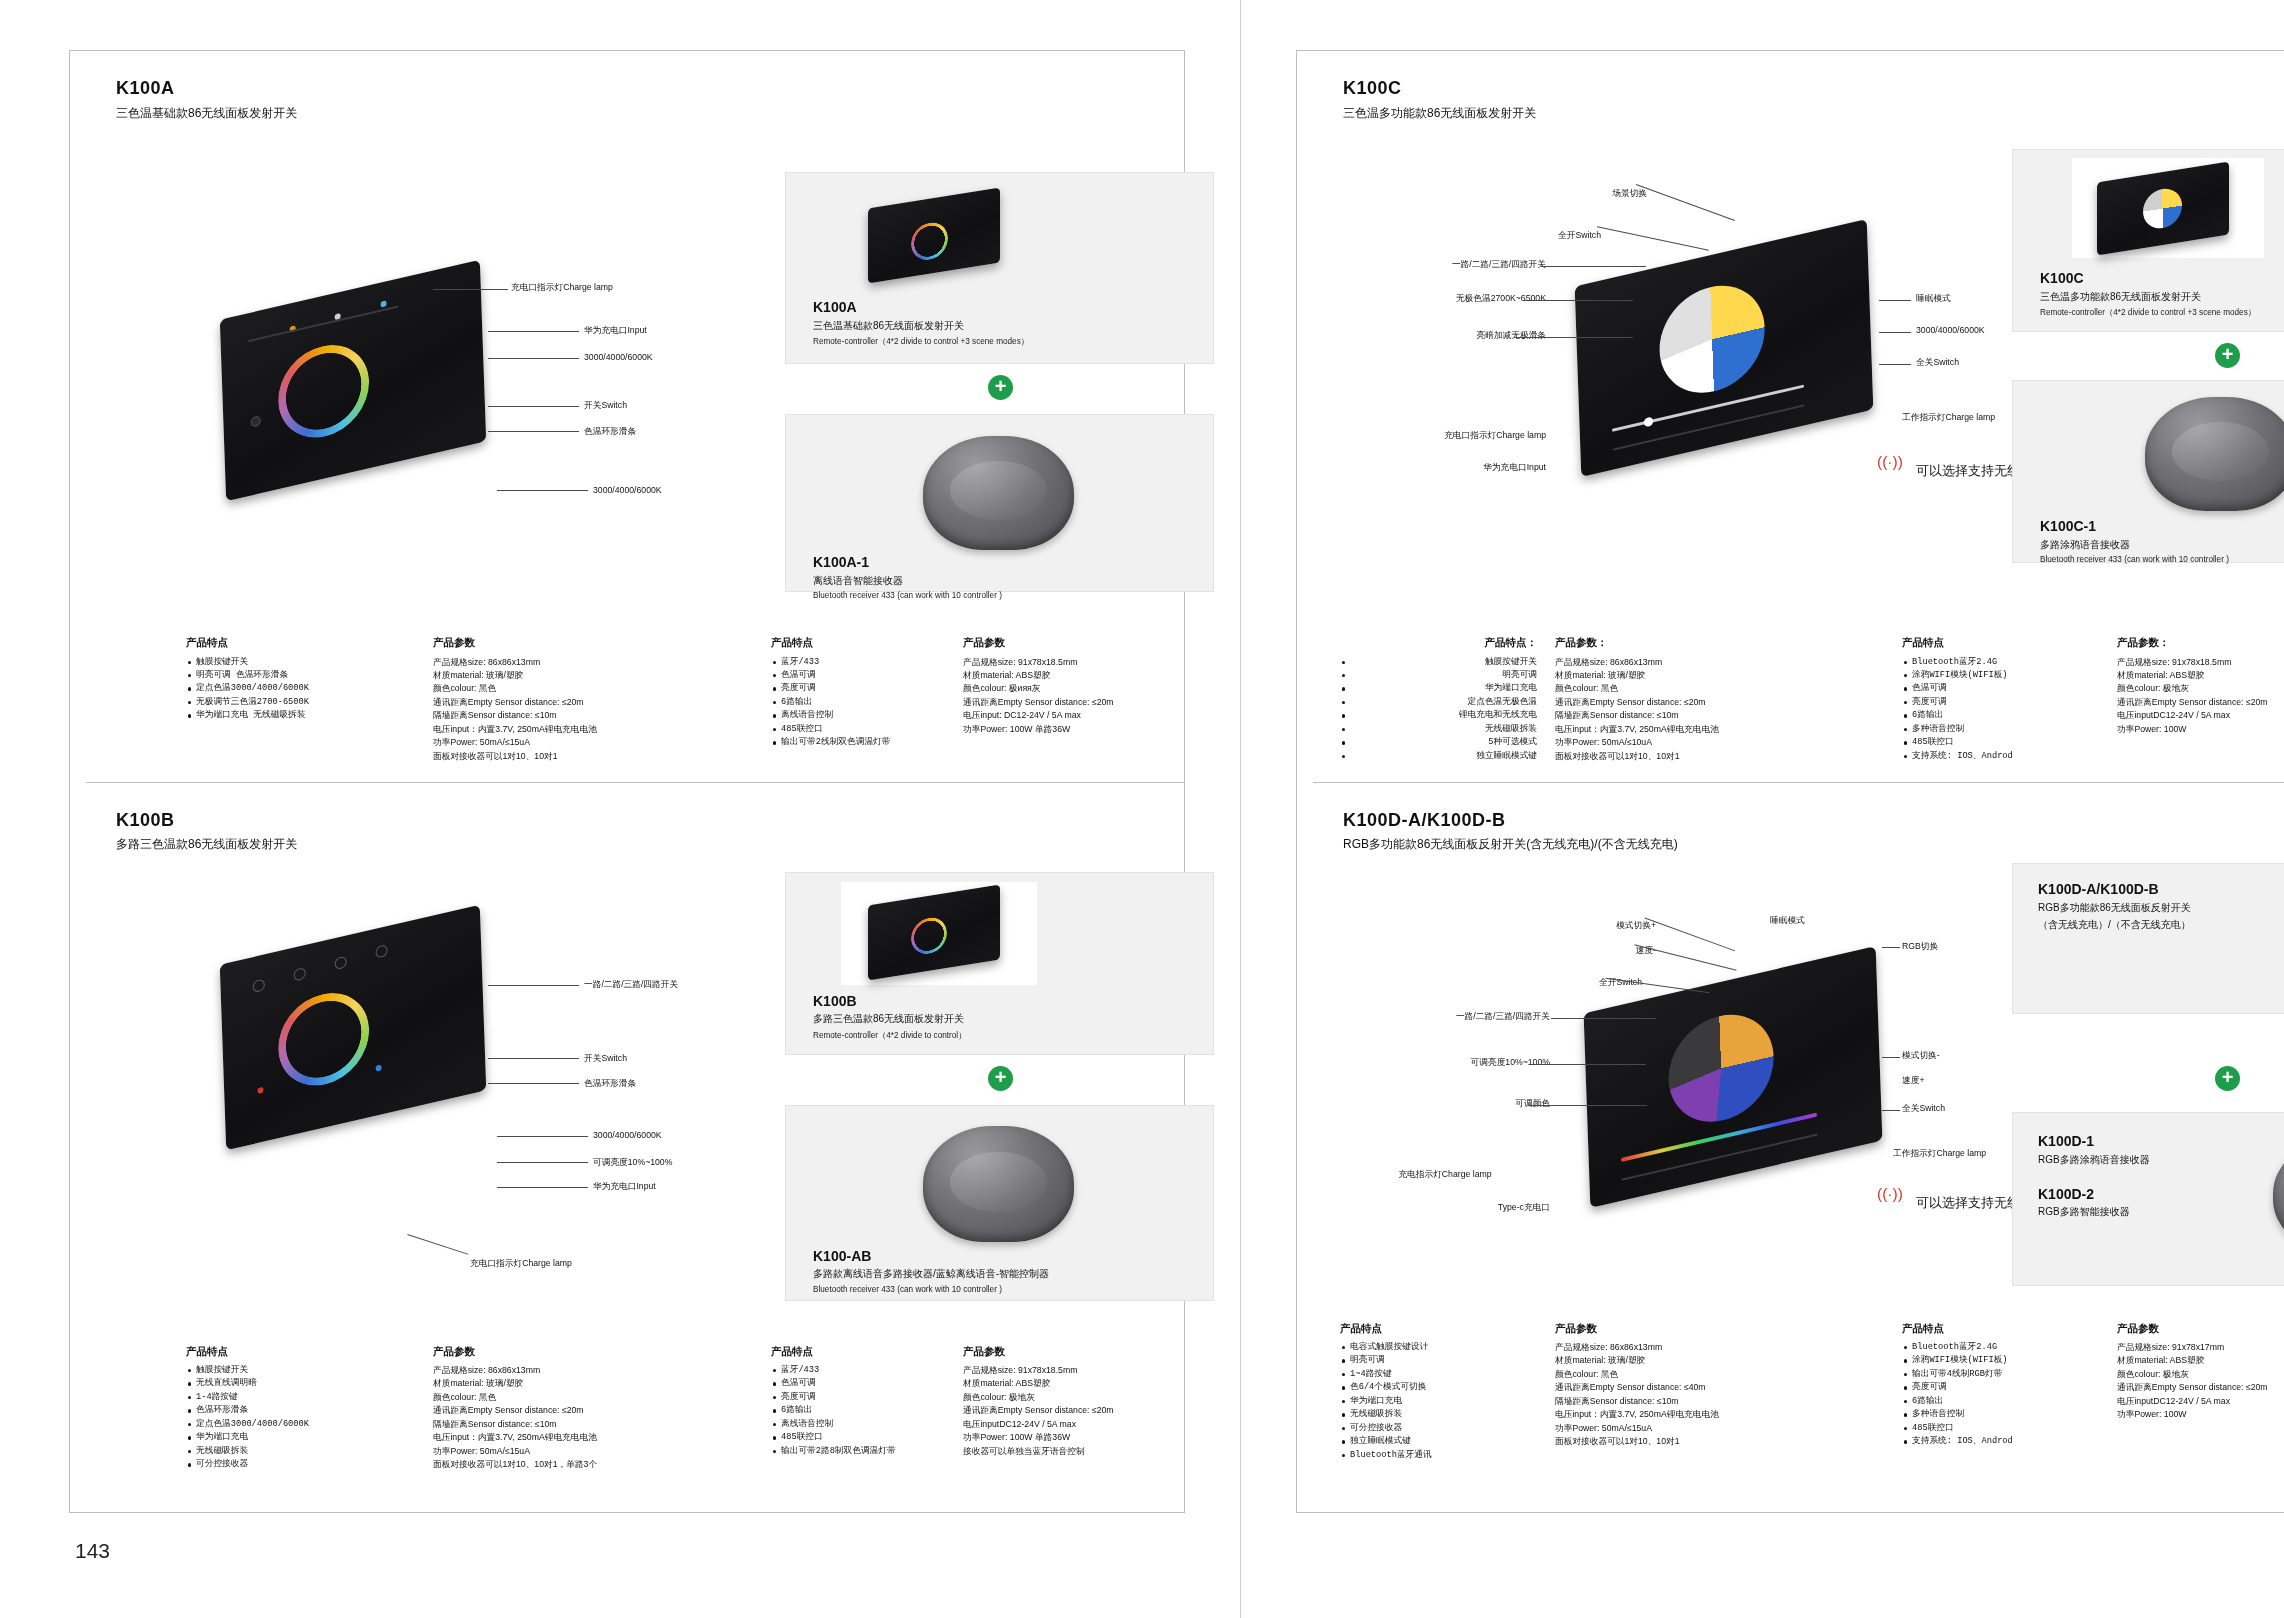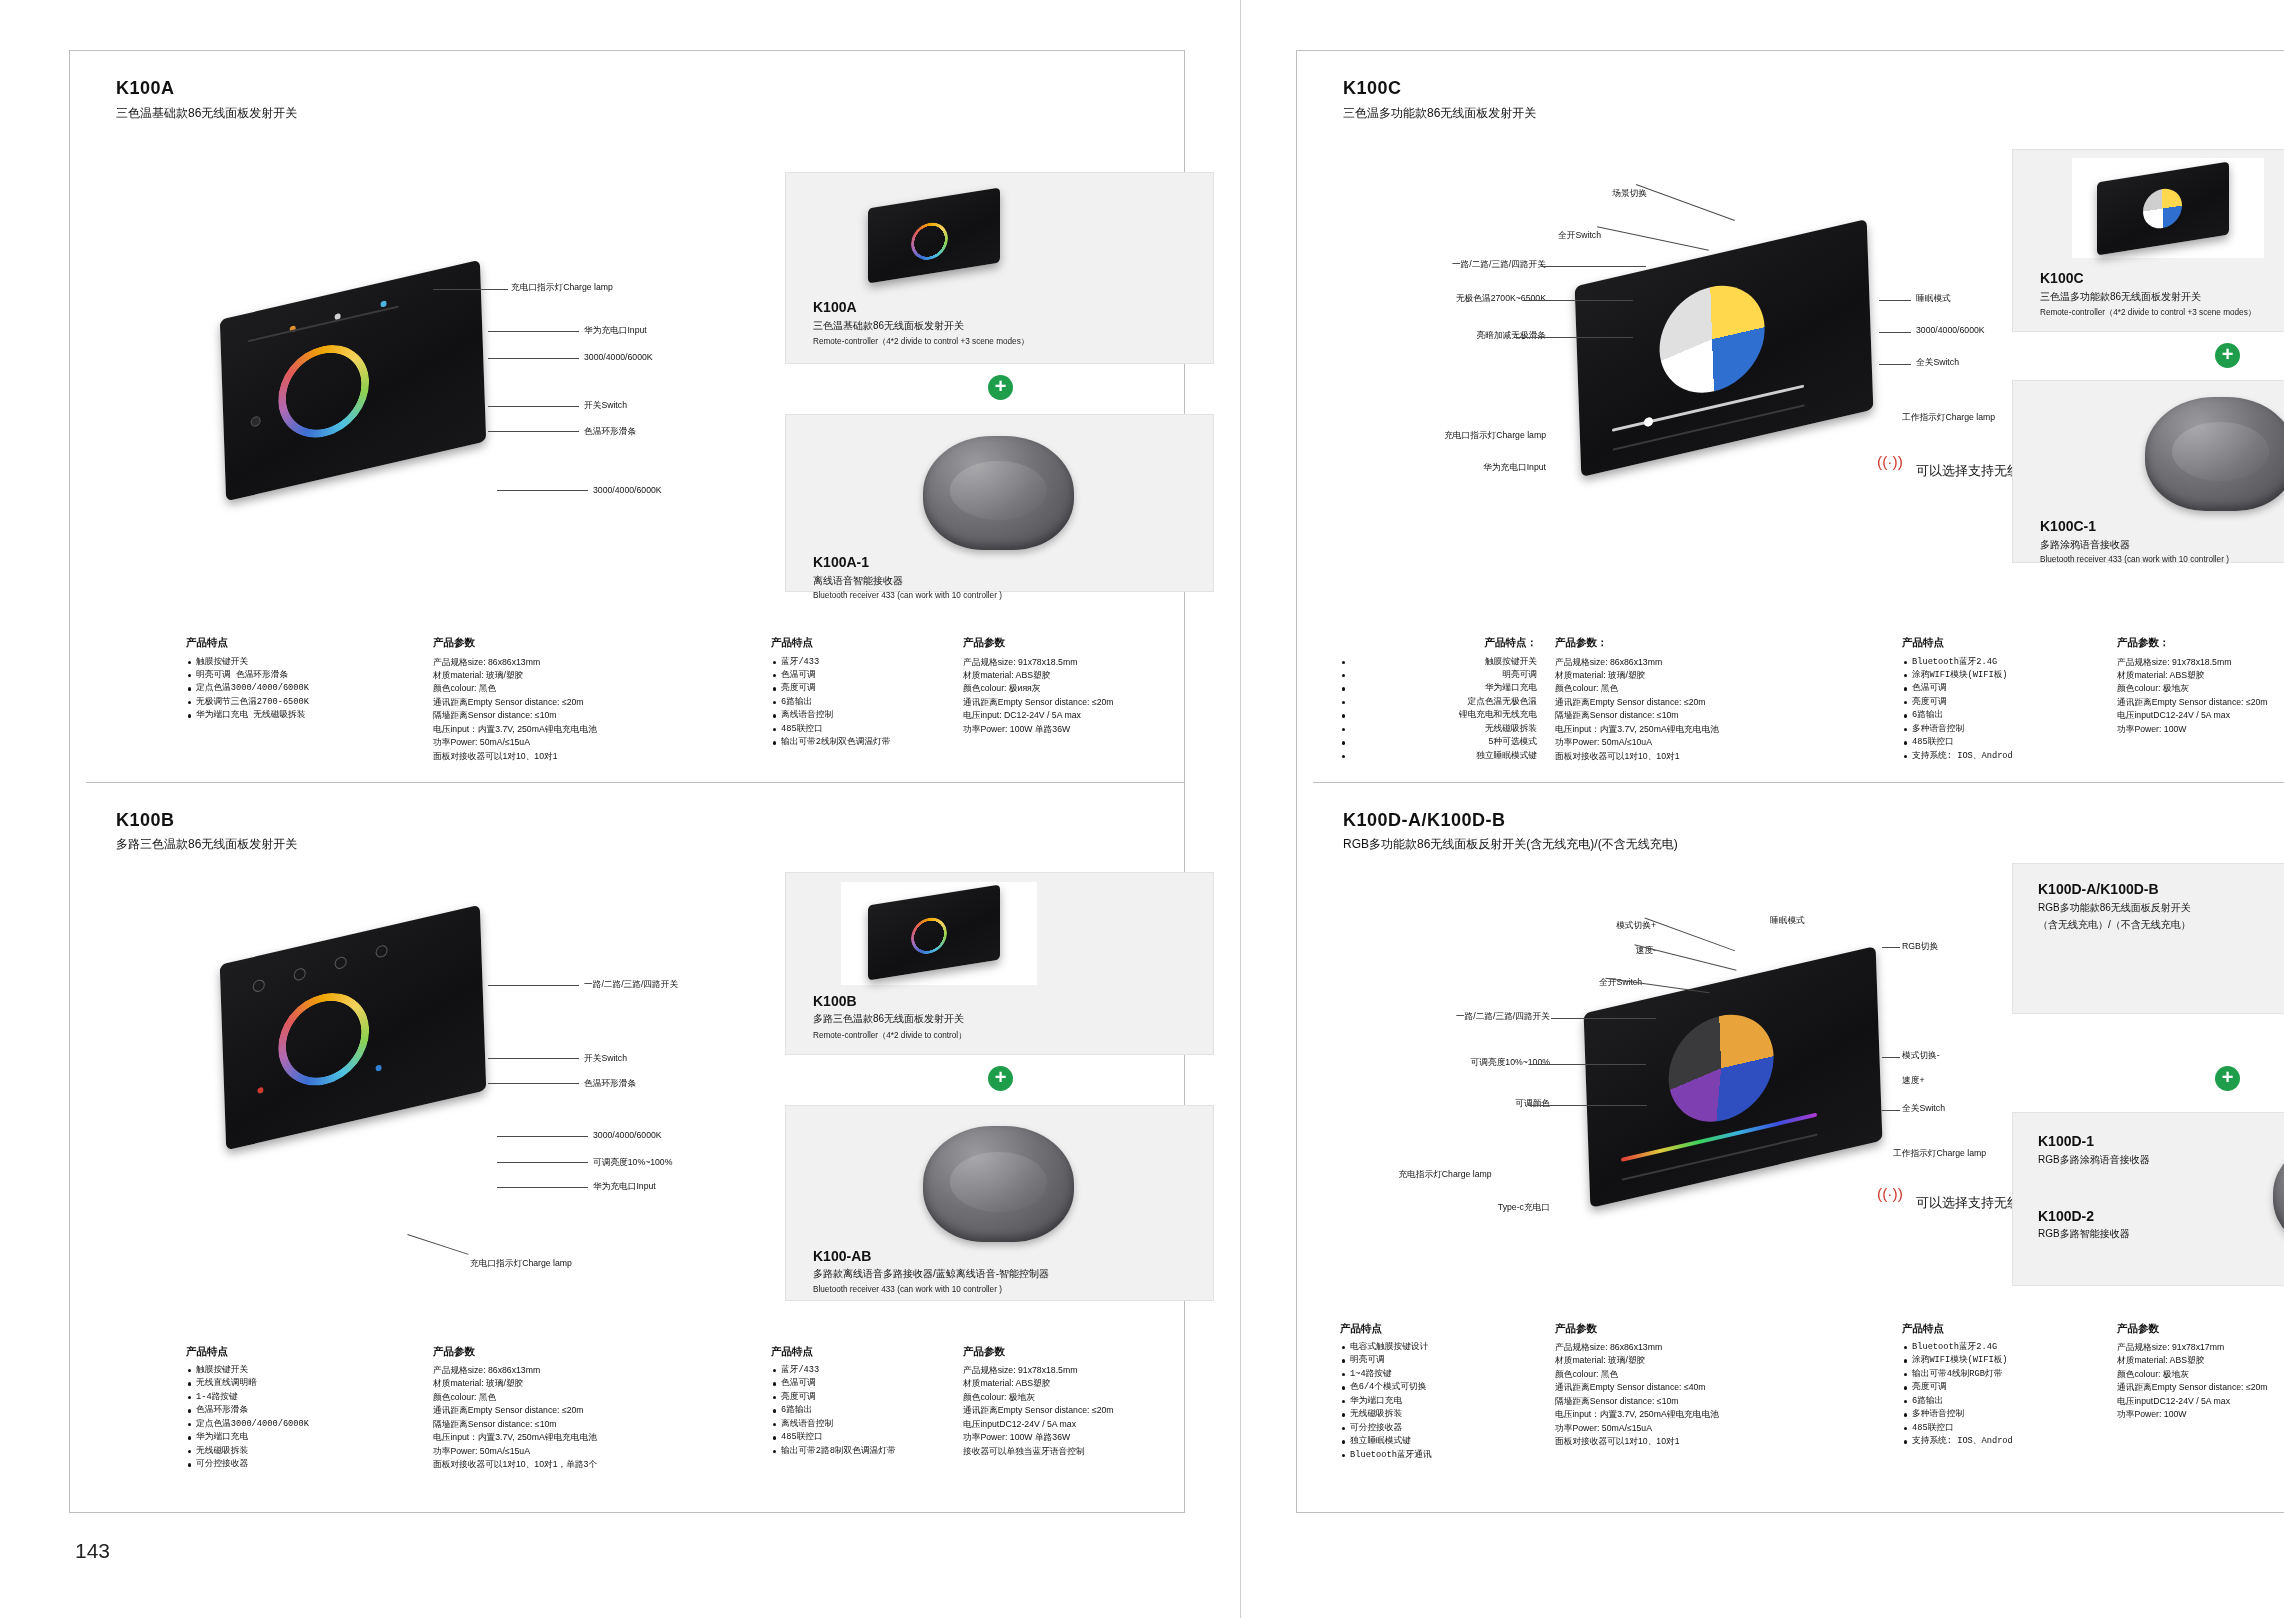--- a/index.html
+++ b/index.html
@@ -522,21 +522,21 @@
             
           </div>
         </div>
 
         <div class="plus" style="left:902px; top:283px;">+</div>
 
         <div class="card" style="left:699px; top:329px; width:429px; height:174px;">
           <div class="card-text" style="left:25px; top:20.6px; width:215px;">
             <div class="card-name">K100D-1</div>
             <div class="card-desc">RGB多路涂鸦语音接收器</div>
-            <div class="card-name" style="margin-top:41px;">K100D-2</div>
+            <div class="card-name" style="margin-top:19px;">K100D-2</div>
             <div class="card-desc">RGB多路智能接收器</div>
           </div>
           <div class="remote" style="left:260px; top:25px; width:146px; height:112px;"></div>
         </div>
 
         <div class="specs" style="left:27px; top:539px; width:1119px;">
           <div class="spec-col" style="width:215px;">
             <div class="spec-h">产品特点</div>
             <ul class="spec-ul">
               <li>电容式触膜按键设计</li>

